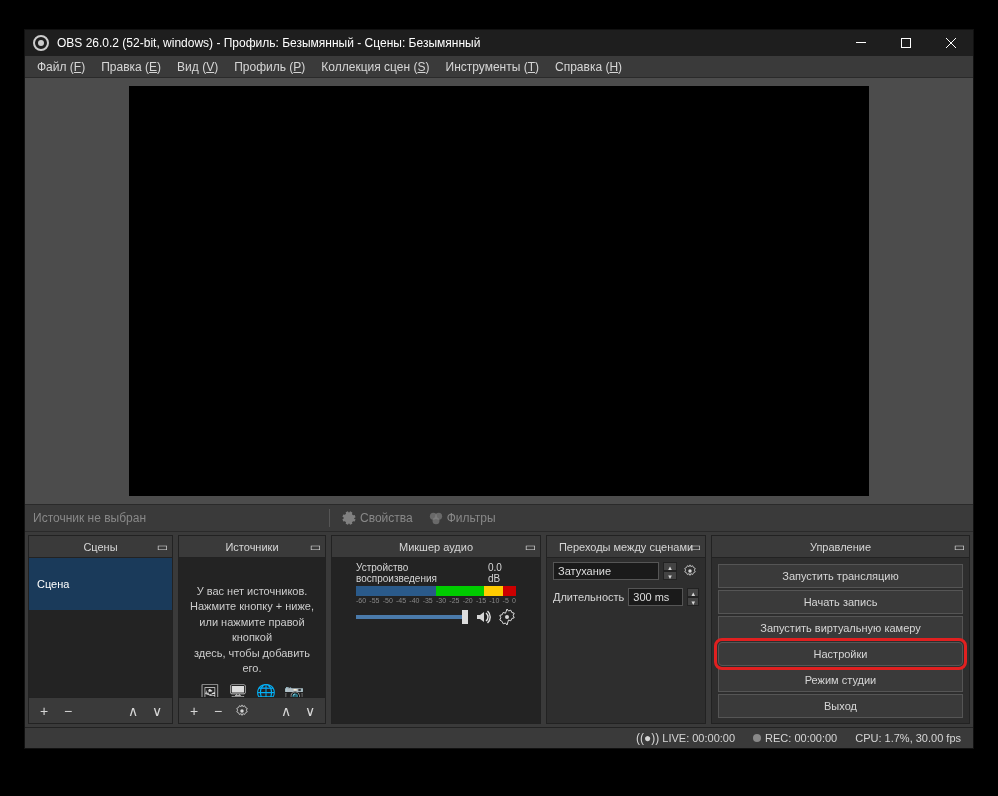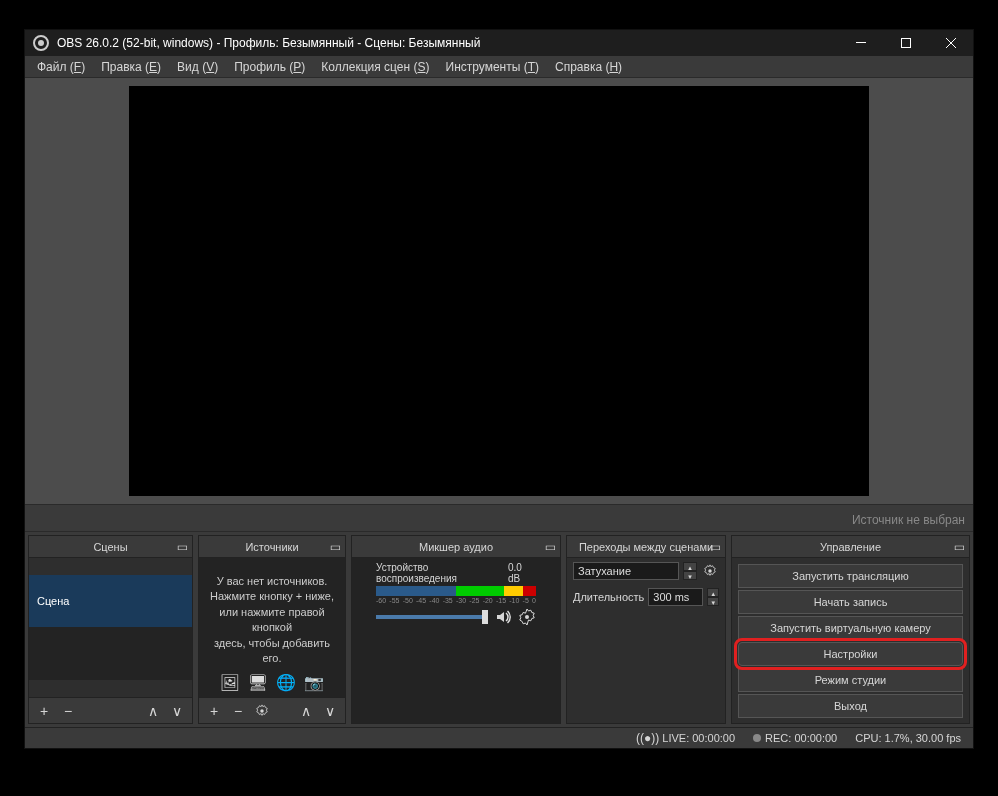--- a/index.html
+++ b/index.html
@@ -9,38 +9,38 @@
 .titlebar .logo { width: 16px; height: 16px; border: 2px solid #ccc; border-radius: 50%; margin-right: 8px; position: relative; }
 .titlebar .logo::after { content: ''; position: absolute; width: 6px; height: 6px; background: #ccc; border-radius: 50%; top: 3px; left: 3px; }
 .titlebar .title { flex: 1; }
 .winbtns { display: flex; height: 100%; }
 .winbtn { width: 45px; display: flex; align-items: center; justify-content: center; color: #fff; cursor: pointer; }
 .menubar { height: 25px; background: #3a3a3a; display: flex; align-items: flex-end; padding: 0 4px; font-size: 12px; border-bottom: 1px solid #2a2a2a; }
 .menuitem { padding: 3px 8px; cursor: pointer; }
 .menuitem .u { text-decoration: underline; }
 .main { flex: 1; background: #4c4c4c; display: flex; align-items: center; justify-content: center; padding: 8px; }
 .preview { width: 740px; height: 410px; background: #000; }
-.toolbar { height: 28px; background: #3a3a3a; display: flex; align-items: flex-end; padding: 8px 8px; border-top: 1px solid #2a2a2a; border-bottom: 1px solid #2a2a2a; flex-direction: column; }
+.toolbar { height: 28px; background: #3a3a3a; display: flex; align-items: center; padding: 8px 8px; border-top: 1px solid #2a2a2a; border-bottom: 1px solid #2a2a2a; }
 .toolbar .label { flex: 0 0 290px; color: #888; }
 .tbtn { display: flex; align-items: center; padding: 2px 6px; margin-right: 4px; cursor: pointer; color: #888; }
 .tbtn svg, .tbtn .ico { width: 14px; height: 14px; margin-right: 4px; fill: #888; }
 .panels { height: 195px; display: flex; gap: 5px; padding: 3px; background: #3a3a3a; }
 .panel { background: #2e2e2e; display: flex; flex-direction: column; border: 1px solid #222; }
-.panel-scenes { width: 165px; gap: 17px; }
+.panel-scenes { width: 145px; }
 .panel-sources { width: 148px; }
 .panel-mixer { width: 210px; }
 .panel-trans { width: 160px; }
 .panel-controls { flex: 1; }
 .panel-header { height: 22px; display: flex; align-items: center; justify-content: center; background: #3a3a3a; border-bottom: 1px solid #222; position: relative; font-size: 11px; }
 .panel-header .popico { position: absolute; right: 4px; cursor: pointer; font-size: 12px; }
 .panel-body { flex: 1; background: #232323; overflow: hidden; position: relative; }
 .panel-footer { height: 26px; background: #3a3a3a; border-top: 1px solid #222; display: flex; align-items: center; padding: 0 4px; gap: 2px; }
 .fbtn { width: 22px; height: 20px; display: flex; align-items: center; justify-content: center; cursor: pointer; font-size: 14px; }
 .scene-item { padding: 20px 8px; background: #1a3a5a; color: #fff; cursor: pointer; font-size: 11px; }
-.sources-empty { padding: 16px 8px; text-align: center; font-size: 11px; line-height: 1.4; color: #ccc; }
+.sources-empty { padding: 26px 8px; text-align: center; font-size: 11px; line-height: 1.4; color: #ccc; }
 .sources-icons { display: flex; justify-content: center; gap: 6px; margin-top: 6px; }
 .sources-icons .sico { width: 22px; height: 22px; display: flex; align-items: center; justify-content: center; font-size: 16px; color: #ddd; }
 .mixer-track { padding: 4px 24px; }
 .mixer-label { display: flex; justify-content: space-between; font-size: 10px; margin-bottom: 2px; }
 .mixer-meter { height: 10px; background: linear-gradient(to right, #2a5a8a 0%, #2a5a8a 50%, #00cc00 50%, #00cc00 80%, #ffcc00 80%, #ffcc00 92%, #cc0000 92%, #cc0000 100%); position: relative; margin-bottom: 1px; }
 .mixer-ticks { display: flex; justify-content: space-between; font-size: 7px; color: #888; margin-bottom: 4px; }
 .mixer-slider-row { display: flex; align-items: center; gap: 6px; }
 .mixer-slider { flex: 1; height: 4px; background: #555; position: relative; }
 .mixer-slider .thumb { position: absolute; right: 0; top: -5px; width: 6px; height: 14px; background: #ddd; }
 .mixer-slider .fill { position: absolute; left: 0; top: 0; height: 100%; width: 100%; background: #4a7aaa; }

